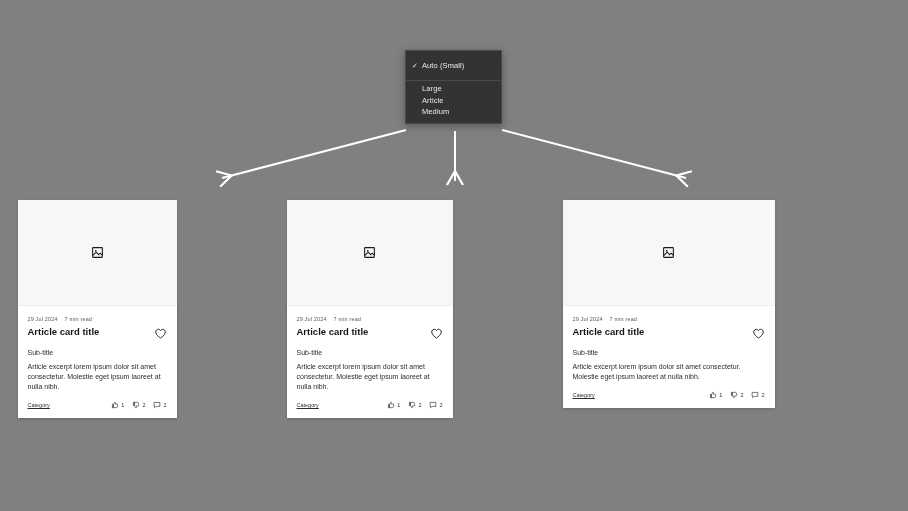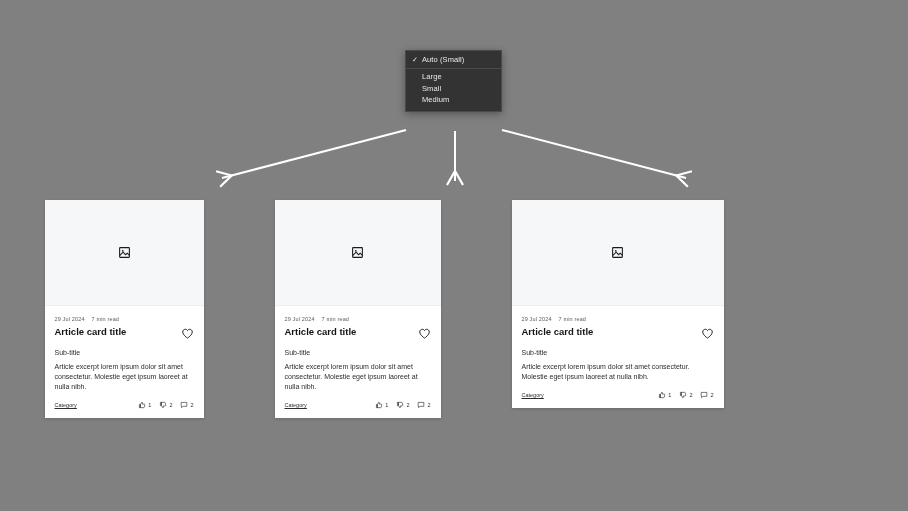--- a/index.html
+++ b/index.html
@@ -23,21 +23,21 @@
     width: 97px;
     background: #333333;
     border: 1px solid #4a4a4a;
     box-shadow: 0 2px 8px rgba(0,0,0,0.35);
     padding: 0;
     box-sizing: border-box;
   }
   .menu-item {
     display: flex;
     align-items: center;
-    height: 16px;
+    height: 28px;
     font-size: 7.5px;
     color: #e9e9e9;
     padding: 0 6px;
     letter-spacing: 0.1px;
     cursor: default;
   }
   .menu-check {
     width: 10px;
     flex: 0 0 10px;
     font-size: 7px;
@@ -62,27 +62,27 @@
     left: 0;
     top: 0;
     width: 908px;
     height: 511px;
     pointer-events: none;
   }
 
   
   .cards {
     position: absolute;
-    left: 0;
+    left: 12px;
     top: 200px;
     width: 768px;
     display: flex;
     justify-content: center;
     align-items: flex-start;
-    gap: 71px;
+    gap: 110px;
   }
   .card {
     background: #ffffff;
     box-shadow: 0 1px 3px rgba(0,0,0,0.18);
     display: flex;
     flex-direction: column;
     box-sizing: border-box;
   }
   .card-sm { width: 159px; }
   .card-md { width: 166px; }
@@ -186,21 +186,21 @@
     <span>Auto (Small)</span>
   </div>
   <div class="menu-sep"></div>
   <div class="menu-group">
     <div class="menu-item">
       <span class="menu-check"></span>
       <span>Large</span>
     </div>
     <div class="menu-item">
       <span class="menu-check"></span>
-      <span>Small</span>
+      <span>Article</span>
     </div>
     <div class="menu-item">
       <span class="menu-check"></span>
       <span>Medium</span>
     </div>
   </div>
 </div>
 
 <div class="cards">
 

